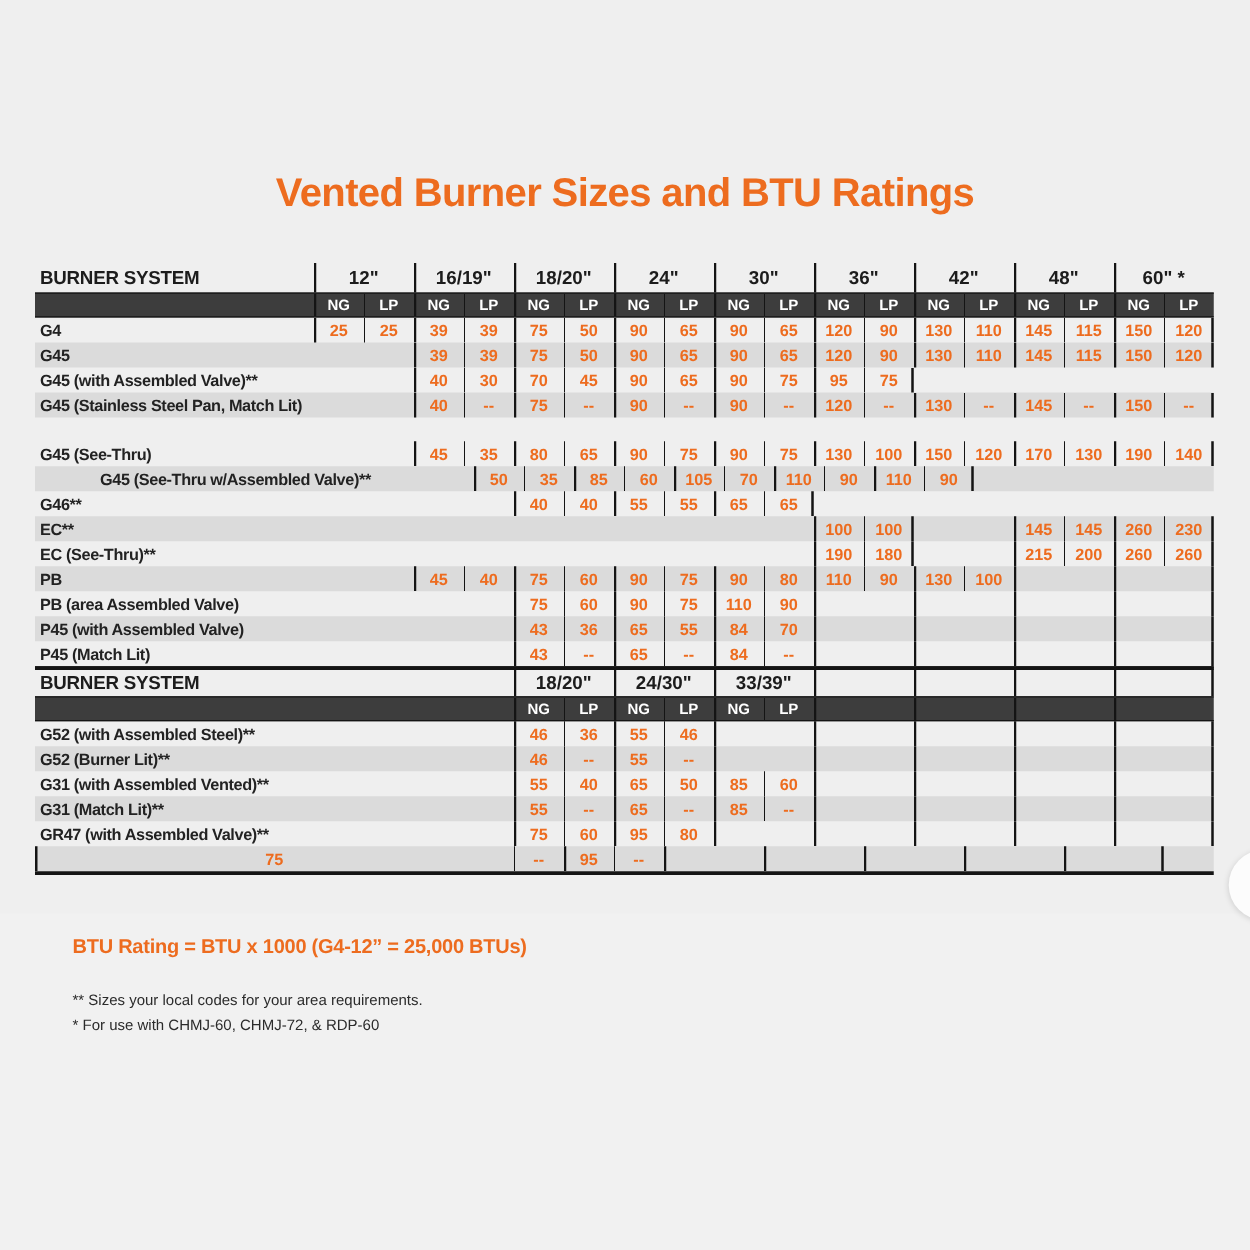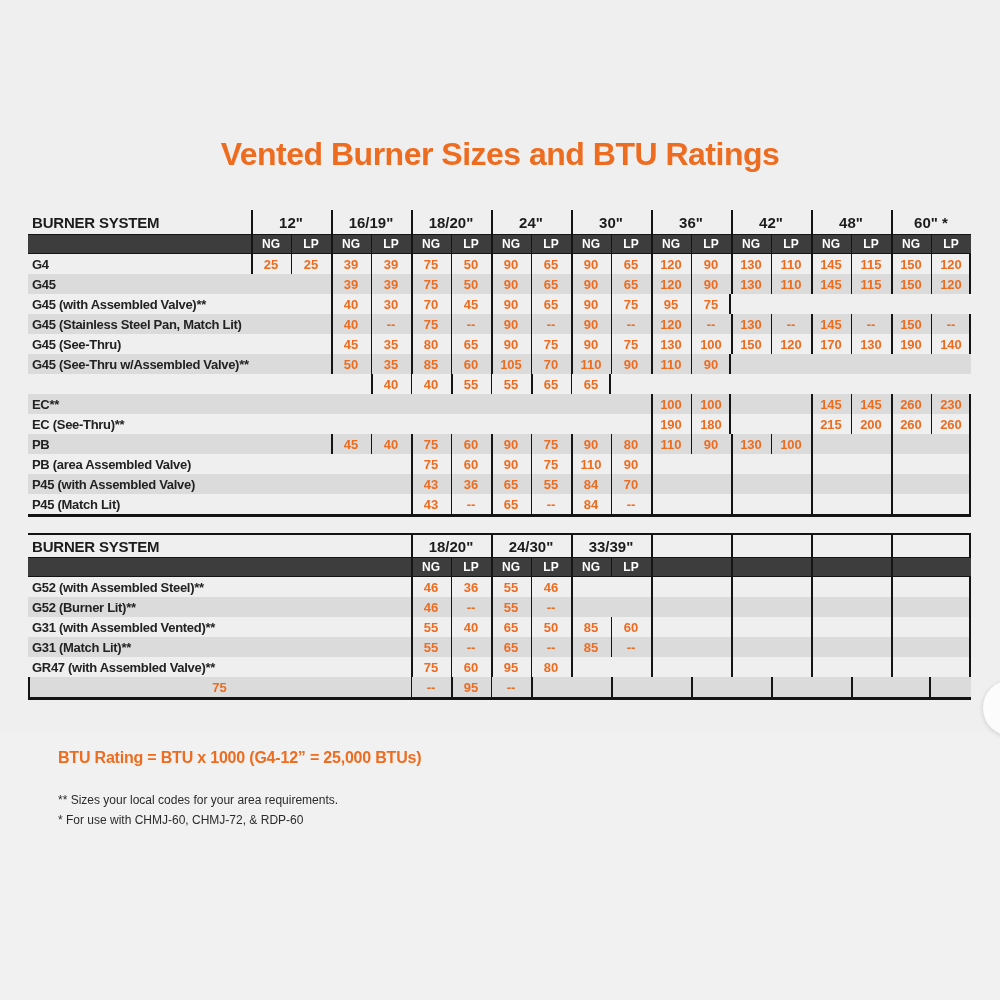--- a/index.html
+++ b/index.html
@@ -168,42 +168,42 @@
         <div class="cell num" style="box-shadow: rgb(20, 20, 20) 1px 0px 0px inset;">--</div>
         <div class="cell num" style="box-shadow: rgb(20, 20, 20) 2px 0px 0px inset;">120</div>
         <div class="cell num" style="box-shadow: rgb(20, 20, 20) 1px 0px 0px inset;">--</div>
         <div class="cell num" style="box-shadow: rgb(20, 20, 20) 2px 0px 0px inset;">130</div>
         <div class="cell num" style="box-shadow: rgb(20, 20, 20) 1px 0px 0px inset;">--</div>
         <div class="cell num" style="box-shadow: rgb(20, 20, 20) 2px 0px 0px inset;">145</div>
         <div class="cell num" style="box-shadow: rgb(20, 20, 20) 1px 0px 0px inset;">--</div>
         <div class="cell num" style="box-shadow: rgb(20, 20, 20) 2px 0px 0px inset;">150</div>
         <div class="cell num" style="box-shadow: rgb(20, 20, 20) 1px 0px 0px inset, rgb(20, 20, 20) -2px 0px 0px inset;">--</div>
       </div>
-      <div class="trow data-row" style="grid-template-columns: 223px repeat(18, 40px);">
+      <div class="trow data-row" style="grid-template-columns: 223px repeat(18, 40px); margin-top: 19px;">
         <div class="cell row-label">G45 (See-Thru)</div>
         <div class="cell num"></div>
         <div class="cell num"></div>
         <div class="cell num" style="box-shadow: rgb(20, 20, 20) 2px 0px 0px inset;">45</div>
         <div class="cell num" style="box-shadow: rgb(20, 20, 20) 1px 0px 0px inset;">35</div>
         <div class="cell num" style="box-shadow: rgb(20, 20, 20) 2px 0px 0px inset;">80</div>
         <div class="cell num" style="box-shadow: rgb(20, 20, 20) 1px 0px 0px inset;">65</div>
         <div class="cell num" style="box-shadow: rgb(20, 20, 20) 2px 0px 0px inset;">90</div>
         <div class="cell num" style="box-shadow: rgb(20, 20, 20) 1px 0px 0px inset;">75</div>
         <div class="cell num" style="box-shadow: rgb(20, 20, 20) 2px 0px 0px inset;">90</div>
         <div class="cell num" style="box-shadow: rgb(20, 20, 20) 1px 0px 0px inset;">75</div>
         <div class="cell num" style="box-shadow: rgb(20, 20, 20) 2px 0px 0px inset;">130</div>
         <div class="cell num" style="box-shadow: rgb(20, 20, 20) 1px 0px 0px inset;">100</div>
         <div class="cell num" style="box-shadow: rgb(20, 20, 20) 2px 0px 0px inset;">150</div>
         <div class="cell num" style="box-shadow: rgb(20, 20, 20) 1px 0px 0px inset;">120</div>
         <div class="cell num" style="box-shadow: rgb(20, 20, 20) 2px 0px 0px inset;">170</div>
         <div class="cell num" style="box-shadow: rgb(20, 20, 20) 1px 0px 0px inset;">130</div>
         <div class="cell num" style="box-shadow: rgb(20, 20, 20) 2px 0px 0px inset;">190</div>
         <div class="cell num" style="box-shadow: rgb(20, 20, 20) 1px 0px 0px inset, rgb(20, 20, 20) -2px 0px 0px inset;">140</div>
       </div>
-      <div class="trow data-row stripe" style="grid-template-columns: 223px repeat(18, 40px);">
+      <div class="trow data-row stripe" style="grid-template-columns: 223px repeat(18, 40px); padding-left: 48px;">
         <div class="cell row-label">G45 (See-Thru w/Assembled Valve)**</div>
         <div class="cell num"></div>
         <div class="cell num"></div>
         <div class="cell num" style="box-shadow: rgb(20, 20, 20) 2px 0px 0px inset;">50</div>
         <div class="cell num" style="box-shadow: rgb(20, 20, 20) 1px 0px 0px inset;">35</div>
         <div class="cell num" style="box-shadow: rgb(20, 20, 20) 2px 0px 0px inset;">85</div>
         <div class="cell num" style="box-shadow: rgb(20, 20, 20) 1px 0px 0px inset;">60</div>
         <div class="cell num" style="box-shadow: rgb(20, 20, 20) 2px 0px 0px inset;">105</div>
         <div class="cell num" style="box-shadow: rgb(20, 20, 20) 1px 0px 0px inset;">70</div>
         <div class="cell num" style="box-shadow: rgb(20, 20, 20) 2px 0px 0px inset;">110</div>
@@ -211,20 +211,21 @@
         <div class="cell num" style="box-shadow: rgb(20, 20, 20) 2px 0px 0px inset;">110</div>
         <div class="cell num" style="box-shadow: rgb(20, 20, 20) 1px 0px 0px inset, rgb(20, 20, 20) -2px 0px 0px inset;">90</div>
         <div class="cell num"></div>
         <div class="cell num"></div>
         <div class="cell num"></div>
         <div class="cell num"></div>
         <div class="cell num"></div>
         <div class="cell num"></div>
       </div>
       <div class="trow data-row" style="grid-template-columns: 223px repeat(18, 40px);">
+        <div class="cell row-label">G46**</div>
         <div class="cell num"></div>
         <div class="cell num"></div>
         <div class="cell num"></div>
         <div class="cell num"></div>
         <div class="cell num" style="box-shadow: rgb(20, 20, 20) 2px 0px 0px inset;">40</div>
         <div class="cell num" style="box-shadow: rgb(20, 20, 20) 1px 0px 0px inset;">40</div>
         <div class="cell num" style="box-shadow: rgb(20, 20, 20) 2px 0px 0px inset;">55</div>
         <div class="cell num" style="box-shadow: rgb(20, 20, 20) 1px 0px 0px inset;">55</div>
         <div class="cell num" style="box-shadow: rgb(20, 20, 20) 2px 0px 0px inset;">65</div>
         <div class="cell num" style="box-shadow: rgb(20, 20, 20) 1px 0px 0px inset, rgb(20, 20, 20) -2px 0px 0px inset;">65</div>

